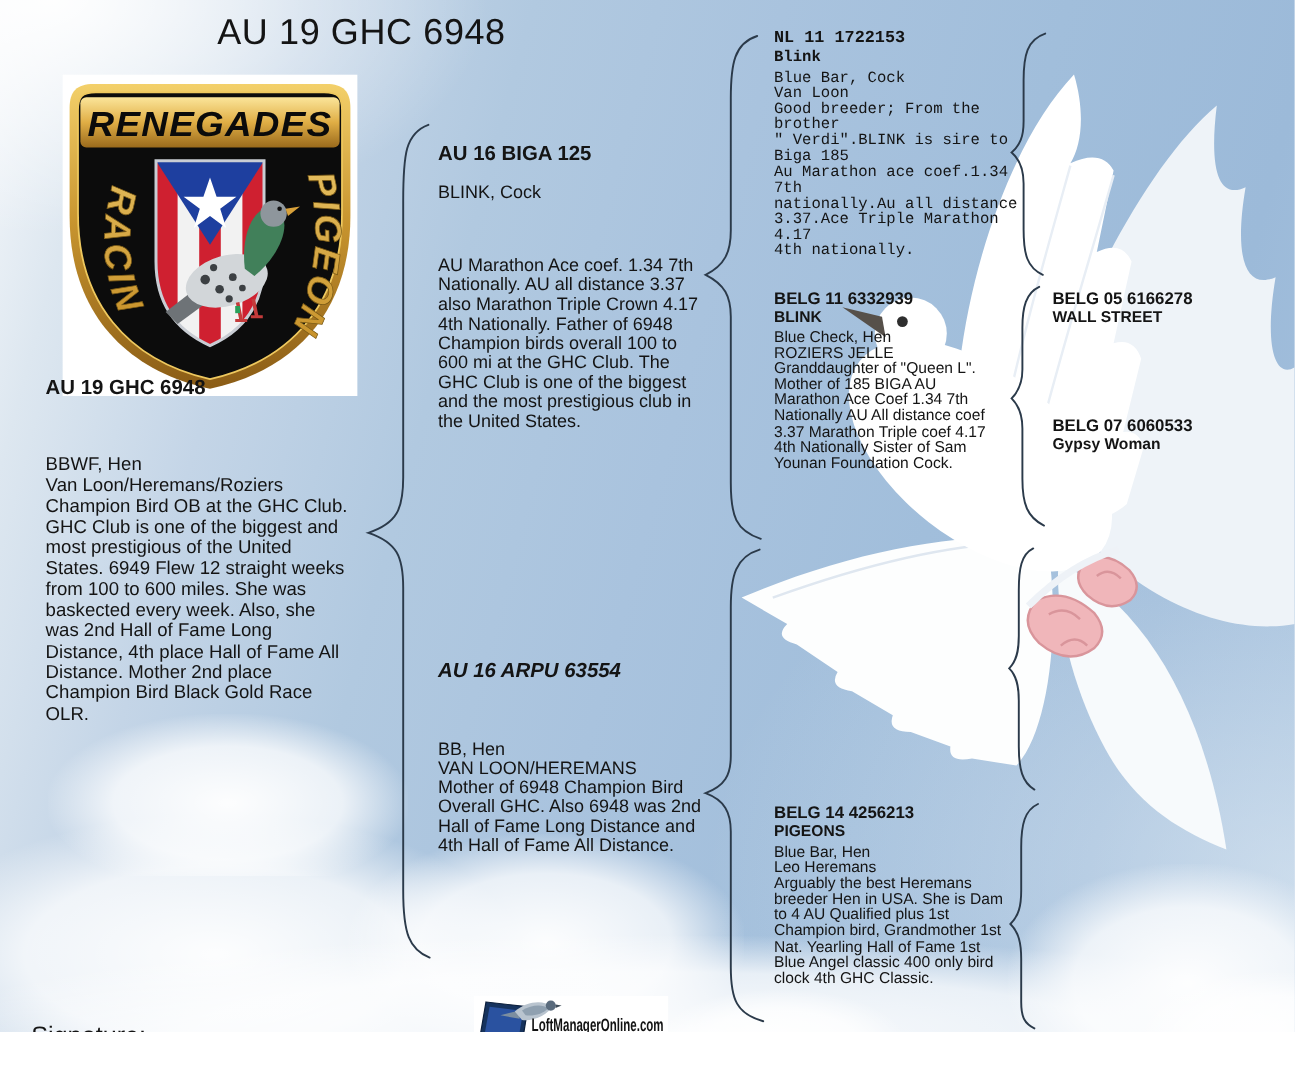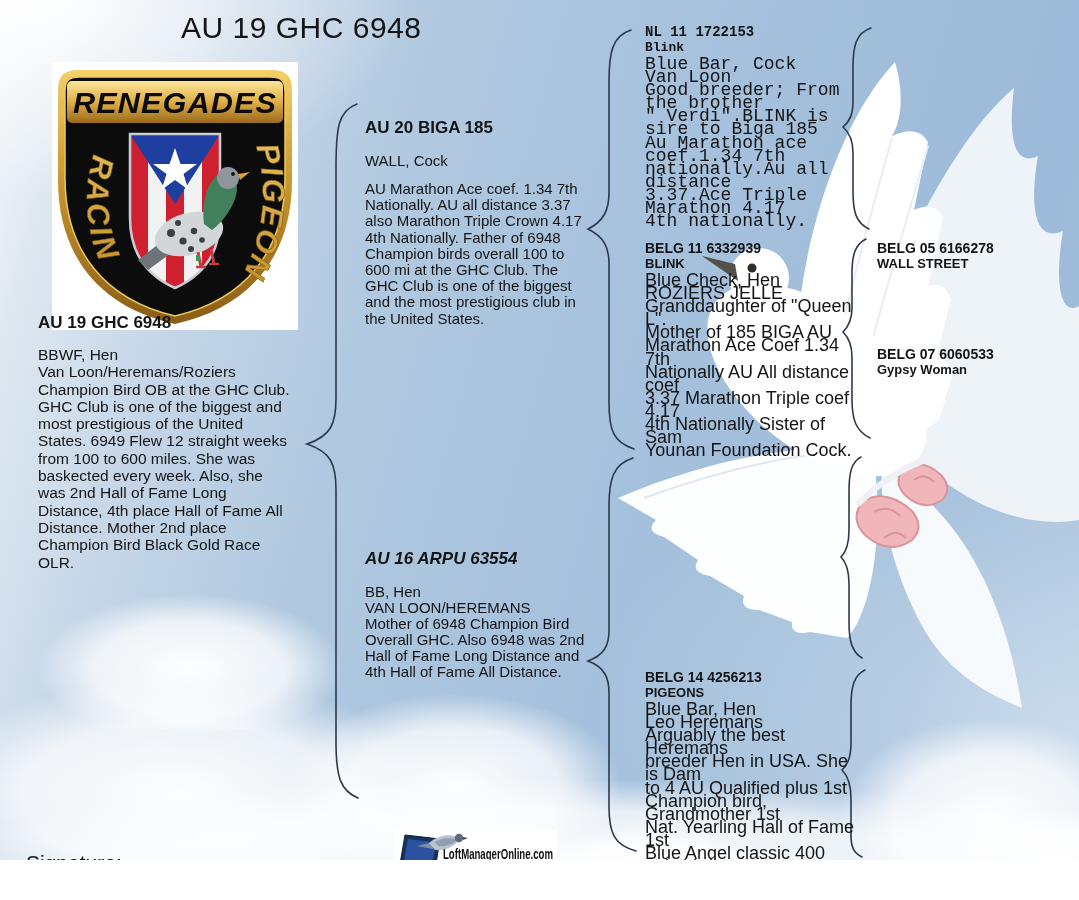--- a/index.html
+++ b/index.html
@@ -14,32 +14,32 @@
   .cloud{position:absolute;z-index:1;pointer-events:none;
     background:radial-gradient(ellipse at 50% 55%, rgba(255,255,255,.97) 0%, rgba(255,255,255,.75) 45%, rgba(255,255,255,0) 72%);
   }
   .bottom-strip{position:absolute;left:0;top:874px;width:1079px;height:26px;background:#ffffff;z-index:4;}
   .dove{position:absolute;left:552px;top:50px;z-index:2;pointer-events:none;}
   .braces{position:absolute;left:0;top:0;z-index:3;pointer-events:none;}
   .title{position:absolute;left:181px;top:11px;font-size:30px;letter-spacing:.5px;z-index:5;}
   .club-logo{position:absolute;left:52px;top:62px;z-index:4;}
   .tblock{position:absolute;z-index:5;}
   .ring{font-weight:bold;}
-  .pre{white-space:pre-line;}
+  .pre{white-space:pre-line;margin-top:33px;}
   .b-subject-ring{left:38px;top:313px;font-size:17px;font-weight:bold;}
   .b-subject-body{left:38px;top:346px;font-size:15.5px;line-height:17.3px;width:290px;}
   .b-sire-ring{left:365px;top:118px;font-size:17px;font-weight:bold;}
   .b-sire-sex{left:365px;top:152px;font-size:15px;}
   .b-sire-body{left:365px;top:181px;font-size:15px;line-height:16.2px;width:245px;}
   .b-dam-ring{left:365px;top:549px;font-size:17px;font-weight:bold;font-style:italic;}
   .b-dam-body{left:365px;top:584px;font-size:15px;line-height:15.9px;width:255px;}
   .rblock{width:210px;}
   .rblock .ring{font-size:14px;line-height:16px;}
   .rblock .bname{font-size:13px;line-height:15px;font-weight:bold;}
-  .rblock .body{font-size:18px;line-height:13.1px;margin-top:3px;}
+  .rblock .body{font-size:13px;line-height:13.1px;margin-top:3px;}
   .b-ss{left:645px;top:24px;font-family:Liberation Mono, monospace;}
   .b-sd{left:645px;top:240px;}
   .b-dd{left:645px;top:669px;}
   .b-sds{left:877px;top:240px;}
   .b-sdd{left:877px;top:346px;}
   .signature{position:absolute;left:26px;top:851px;font-size:21px;z-index:6;}
   .sig-line{display:inline-block;width:120px;height:17px;border-bottom:2px solid #1d1d1d;}
   .date{position:absolute;left:16px;top:879px;font-size:16px;z-index:6;}
   .lm-logo{position:absolute;left:395px;top:830px;z-index:6;}
 </style>
@@ -171,22 +171,22 @@
 most prestigious of the United
 States. 6949 Flew 12 straight weeks
 from 100 to 600 miles. She was
 baskected every week. Also, she
 was 2nd Hall of Fame Long
 Distance, 4th place Hall of Fame All
 Distance. Mother 2nd place
 Champion Bird Black Gold Race
 OLR.</div>
 
-  <div class="tblock b-sire-ring ring">AU 20 BIGA 185</div>
-  <div class="tblock b-sire-sex">WALL, Cock</div>
+  <div class="tblock b-sire-ring ring">AU 16 BIGA 125</div>
+  <div class="tblock b-sire-sex">BLINK, Cock</div>
   <div class="tblock b-sire-body pre">AU Marathon Ace coef. 1.34 7th
 Nationally. AU all distance 3.37
 also Marathon Triple Crown 4.17
 4th Nationally. Father of 6948
 Champion birds overall 100 to
 600 mi at the GHC Club. The
 GHC Club is one of the biggest
 and the most prestigious club in
 the United States.</div>
 

